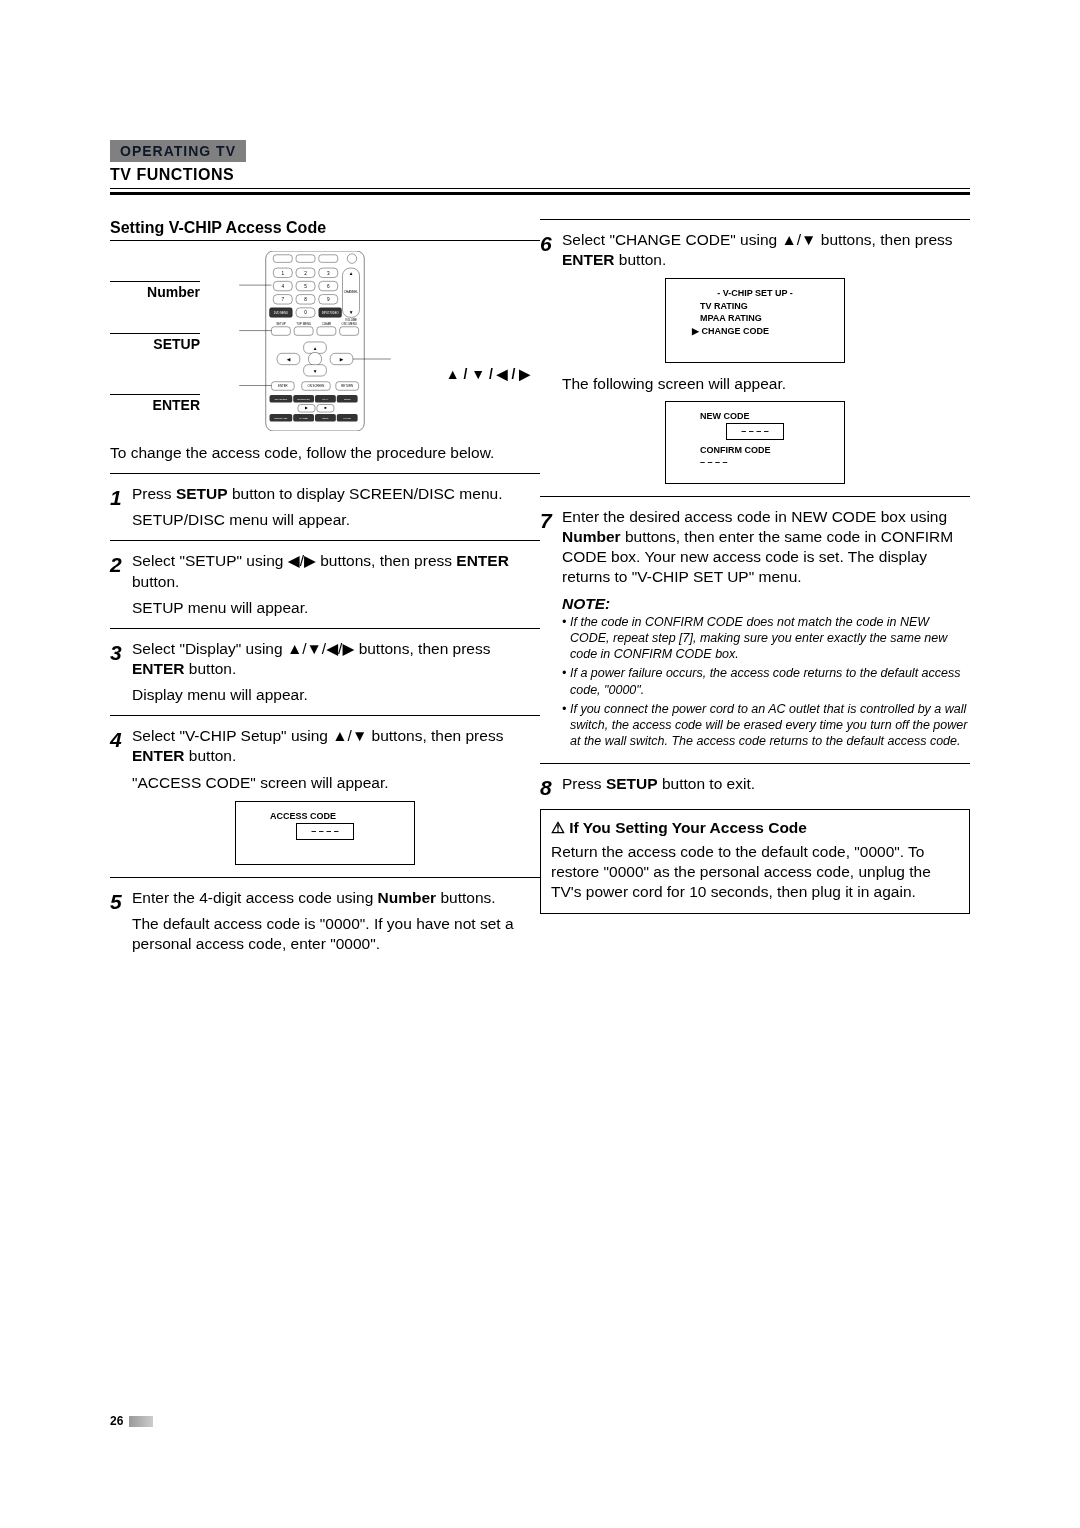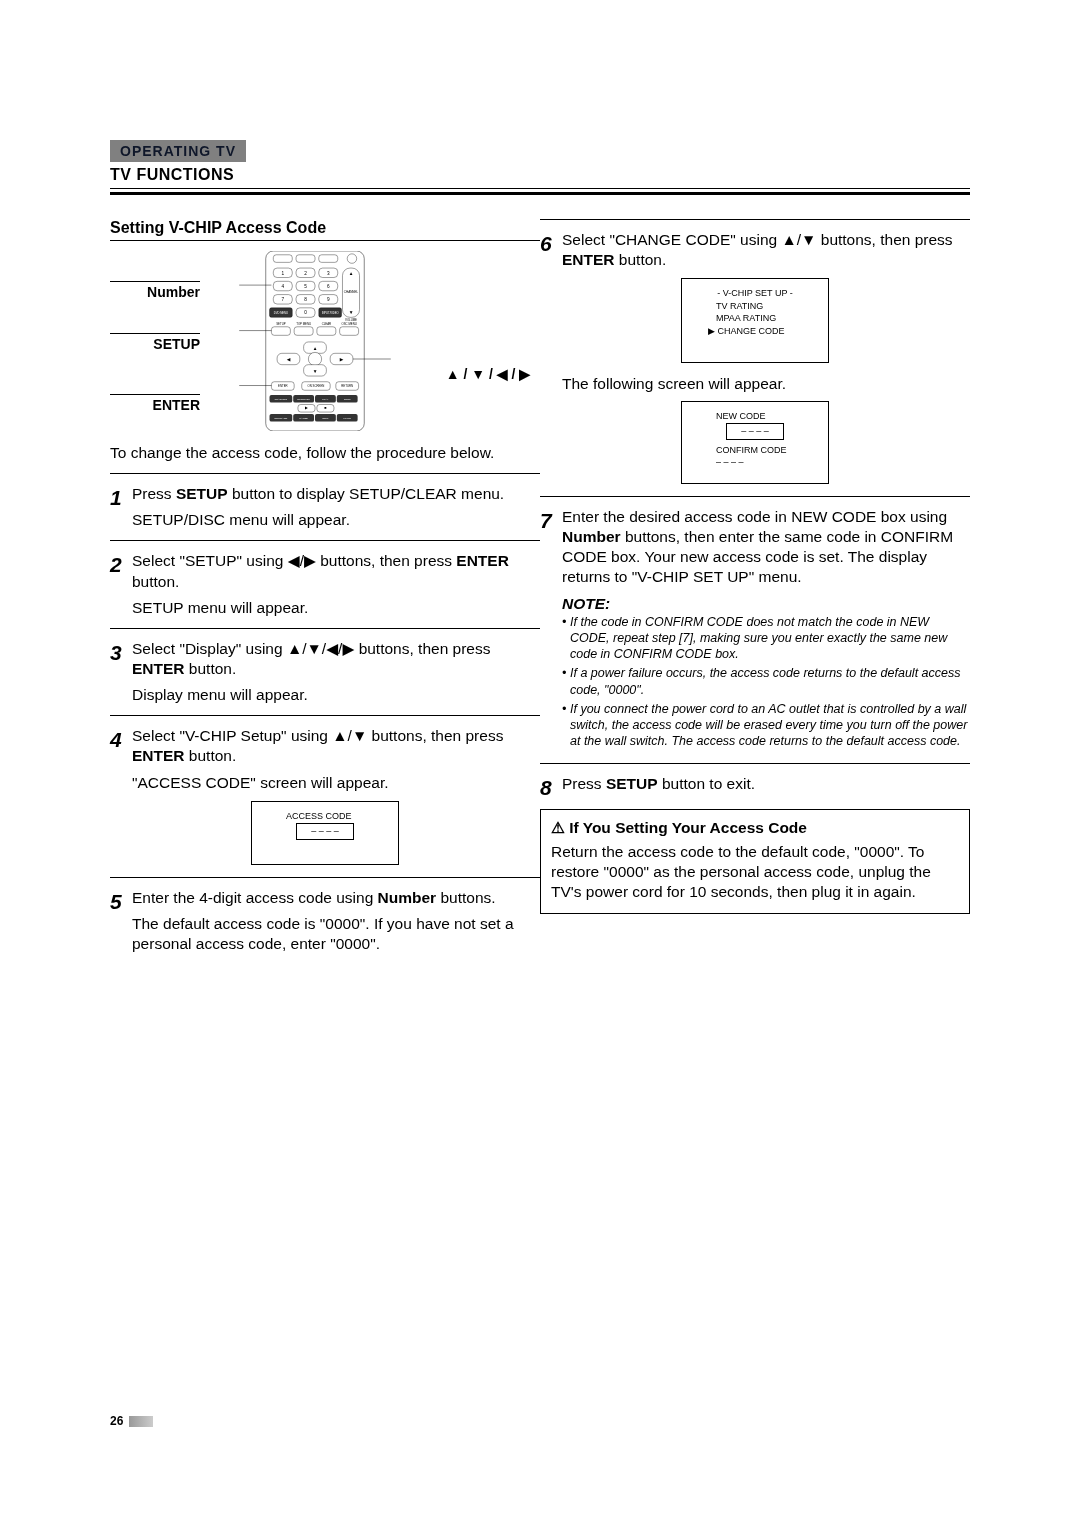--- a/index.html
+++ b/index.html
@@ -92,25 +92,26 @@
       width: 22px;
       flex-shrink: 0;
     }
     .step-content { flex: 1; }
     .step-sub {
       margin-top: 6px;
     }
     .osd-box {
       margin: 8px auto 12px auto;
       border: 0.5px solid #000;
-      width: 148px;
+      width: 180px;
       padding: 8px 6px 24px 6px;
       font-size: 9px;
       text-align: center;
       line-height: 1.4;
+      font-weight: bold;
     }
     .osd-box .osd-line { text-align: left; padding-left: 28px; }
     .osd-box .code-field {
       border: 0.5px solid #000;
       display: inline-block;
       padding: 1px 14px;
       margin-top: 1px;
     }
     .note-title { font-weight: bold; font-style: italic; margin-top: 6px; }
     .note-list {
@@ -282,21 +283,21 @@
       </div>
       <div class="nav-symbol">▲ / ▼ / ◀ / ▶</div>
     </div>
 
     <div style="font-size:15.5px;line-height:1.3">To change the access code, follow the procedure below.</div>
     <div class="hr"></div>
 
     <div id="steps-left">
         <div class="step">
           <div class="step-num">1</div>
-          <div class="step-content"><span>Press </span><span class="b">SETUP</span><span> button to display SETUP/CLEAR menu.</span><div class="step-sub">SETUP/DISC menu will appear.</div></div>
+          <div class="step-content"><span>Press </span><span class="b">SETUP</span><span> button to display SCREEN/DISC menu.</span><div class="step-sub">SETUP/DISC menu will appear.</div></div>
         </div>
         <div class="hr"></div>
         <div class="step">
           <div class="step-num">2</div>
           <div class="step-content"><span>Select "SETUP" using ◀/▶ buttons, then press </span><span class="b">ENTER</span><span> button.</span><div class="step-sub">SETUP menu will appear.</div></div>
         </div>
         <div class="hr"></div>
         <div class="step">
           <div class="step-num">3</div>
           <div class="step-content"><span>Select "Display" using ▲/▼/◀/▶ buttons, then press </span><span class="b">ENTER</span><span> button.</span><div class="step-sub">Display menu will appear.</div></div>

